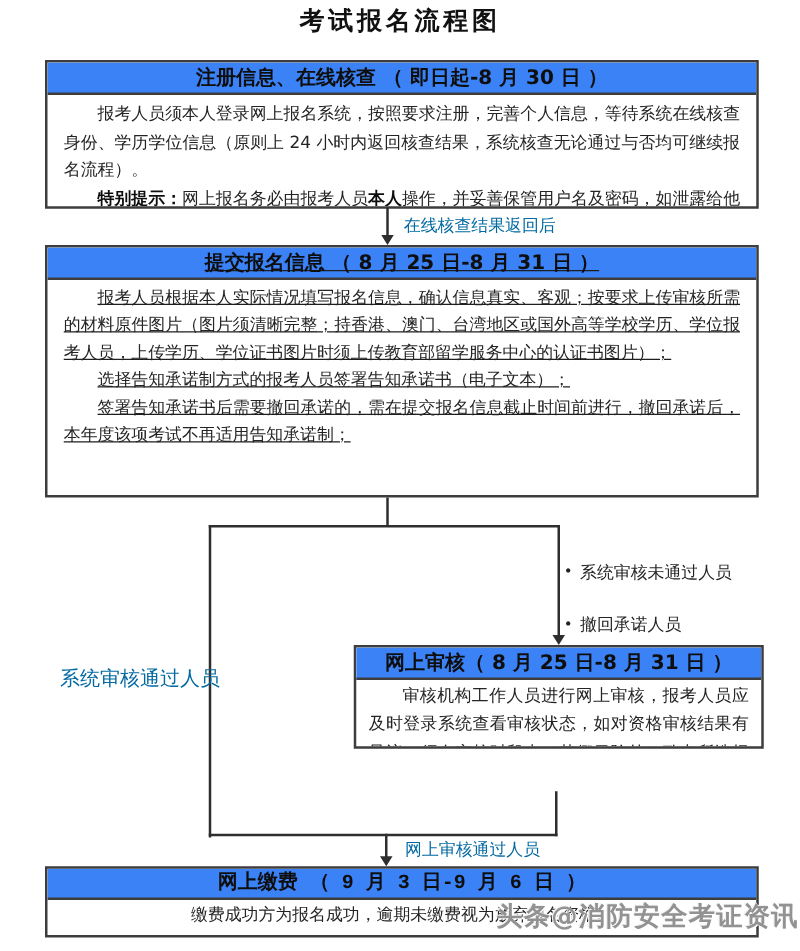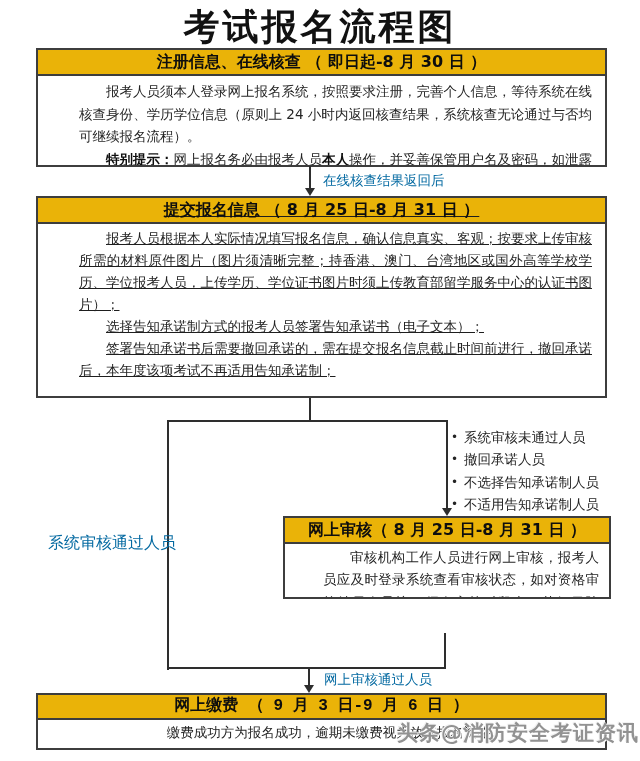--- a/index.html
+++ b/index.html
@@ -12,50 +12,49 @@
     height: 761px;
     background: #ffffff;
     overflow: hidden;
   }
 
   .title {
     position: absolute;
     top: 3px; left: 0;
     width: 100%;
     text-align: center;
-    font-size: 36px;
+    font-size: 20px;
     font-weight: bold;
     letter-spacing: 3px;
     color: #111111;
   }
 
   .flow-box {
     position: absolute;
     border: 2px solid #3d3d3d;
     background: #ffffff;
     overflow: hidden;
   }
   .flow-box .box-header {
-    background: #eab308;
+    background: #3b82f6;
     border-bottom: 2px solid #3d3d3d;
     text-align: center;
     font-weight: bold;
     font-size: 16px;
     line-height: 24px;
     height: 26px;
     color: #0e0e0e;
     white-space: nowrap;
     overflow: hidden;
   }
   .flow-box .box-body {
     font-size: 13.5px;
     line-height: 22px;
     text-align: justify;
     color: #242424;
-    margin-left: 28px;
   }
   .flow-box .box-body p { text-indent: 2em; }
 
   #box1 { left: 36px; top: 48px; width: 571px; height: 119px; }
   #box1 .box-body { padding: 4px 13px 0 13px; line-height: 22.5px; }
 
   #box2 { left: 36px; top: 196px; width: 571px; height: 202px; text-decoration: underline; }
   #box2 .box-body { padding: 3px 13px 0 13px; }
 
   #box3 { left: 283px; top: 516px; width: 328px; height: 83px; }
@@ -99,21 +98,21 @@
   #conn1-label { left: 323px; top: 172px; }
   #conn3-label { left: 324px; top: 671px; }
   #left-label  { left: 48px;  top: 533px; font-size: 16px; }
 
   .bullet-list {
     position: absolute;
     left: 451px; top: 426px;
     font-size: 13.5px;
     color: #242424;
   }
-  .bullet-item { height: 22.4px; line-height: 22.4px; white-space: nowrap; }
+  .bullet-item { height: 22.4px; line-height: 22.4px; white-space: nowrap; margin-top: 20px; }
   .bullet-dot { display: inline-block; margin-right: 6px; font-size: 12px; vertical-align: 1px; }
 
   .bold-inline { font-weight: bold; color: #0e0e0e; }
 
   .watermark {
     position: absolute;
     right: 1px; top: 719px;
     font-size: 21px;
     font-weight: bold;
     letter-spacing: 1px;

